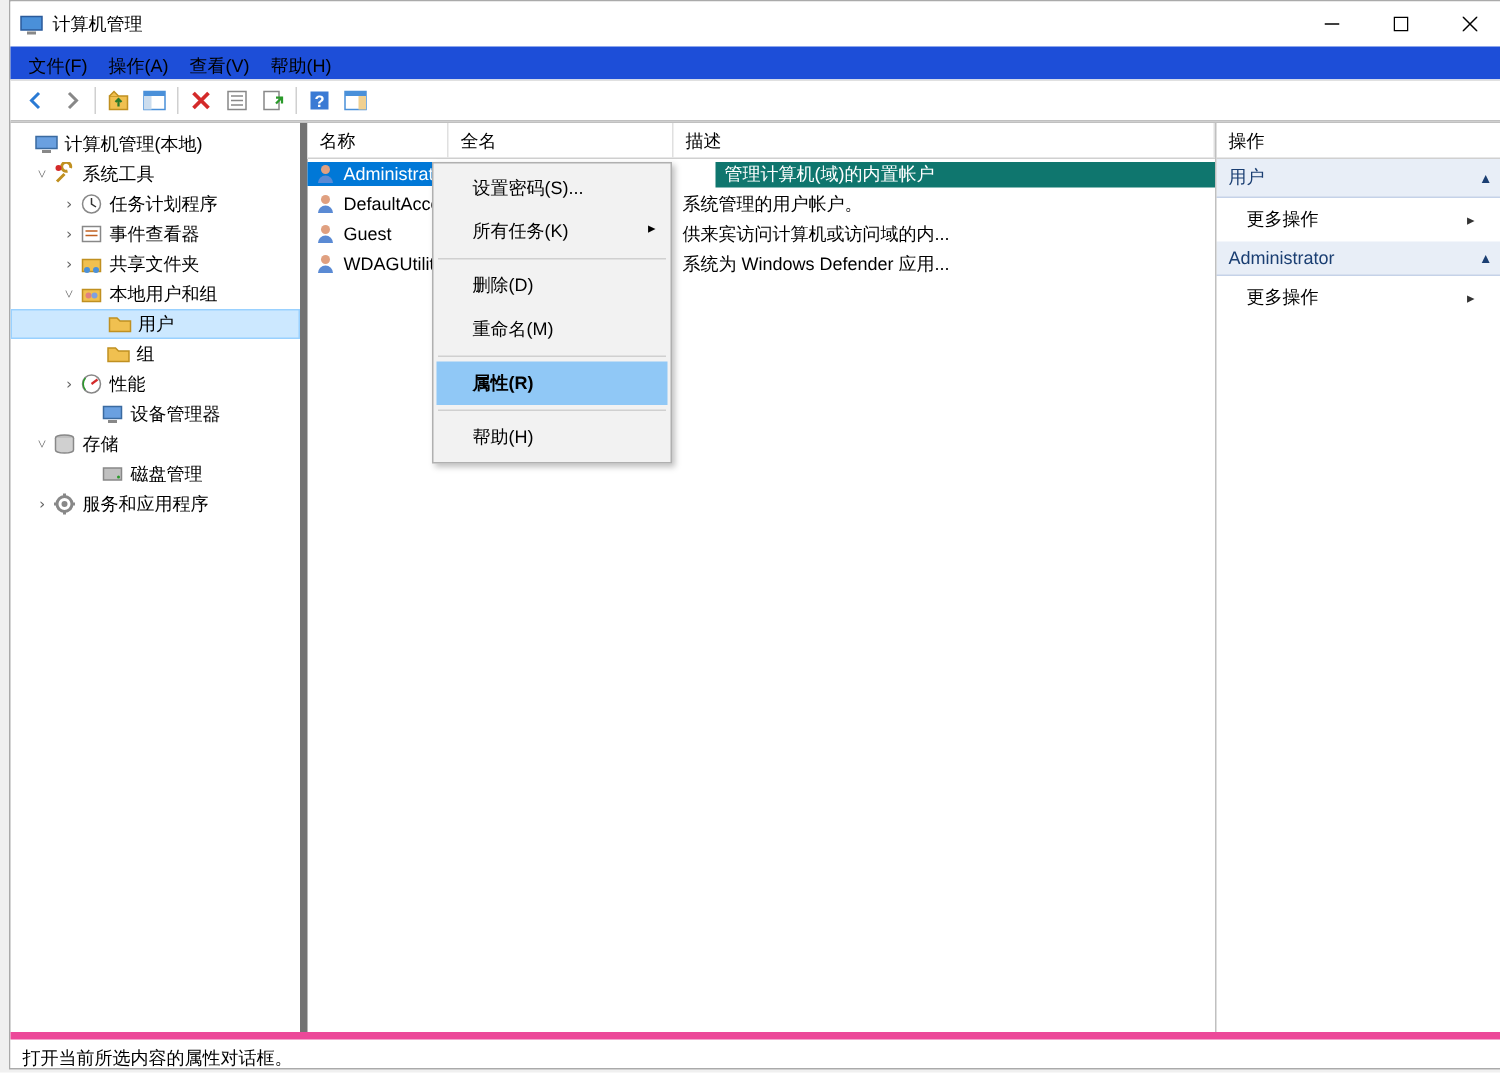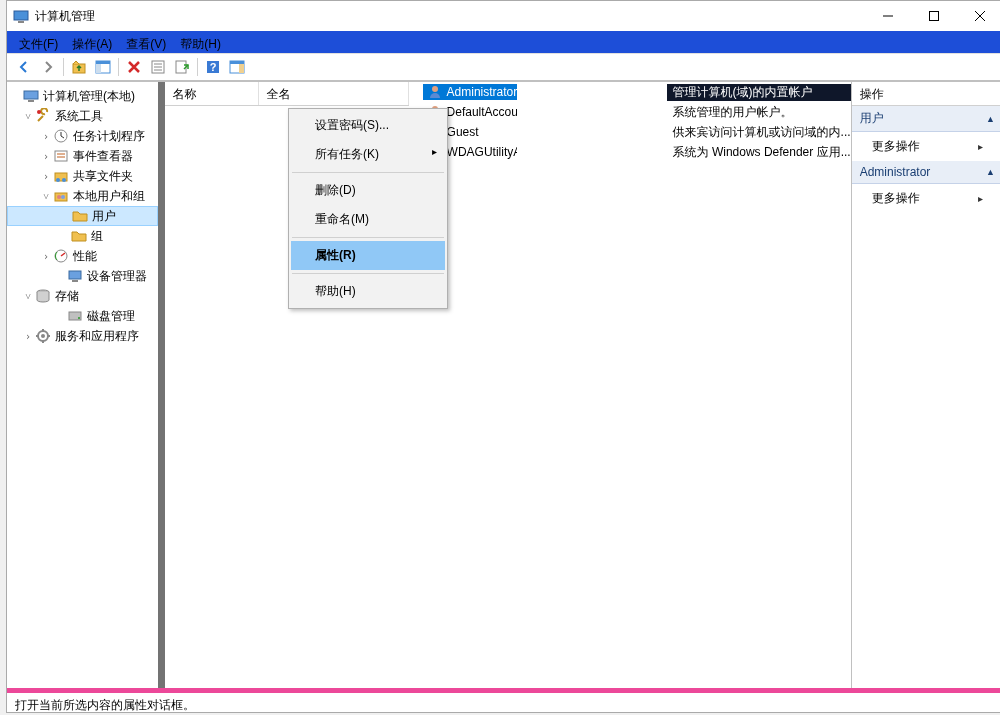--- a/index.html
+++ b/index.html
@@ -15,33 +15,33 @@
     
     .menubar { height: 22px; display: flex; align-items: flex-end; padding-left: 12px; background: #1d4ed8; font-size: 12px; gap: 14px; }
     .menubar span { cursor: default; }
     
     .toolbar { height: 28px; display: flex; align-items: center; padding-left: 6px; gap: 2px; background: #fff; border-top: 1px solid #e0e0e0; border-bottom: 1px solid #c0c0c0; }
     .tbtn { width: 22px; height: 22px; display: flex; align-items: center; justify-content: center; }
     .tsep { width: 1px; height: 18px; background: #d0d0d0; margin: 0 2px; }
     
     .body { flex: 1; display: flex; border-top: 1px solid #c0c0c0; min-height: 0; }
     
-    .tree-pane { width: 198px; border-right: 7px solid #737373; overflow: auto; font-size: 12px; padding-top: 4px; }
+    .tree-pane { width: 198px; border-right: 5px solid #737373; overflow: auto; font-size: 12px; padding-top: 4px; }
     .tnode { display: flex; align-items: center; height: 20px; padding-right: 4px; white-space: nowrap; cursor: default; }
     .tnode.selected { background: #cce8ff; border: 1px solid #99d1ff; height: 20px; }
     .texp { width: 14px; text-align: center; font-size: 10px; color: #666; font-family: monospace; flex-shrink: 0; }
     .ticon { width: 16px; height: 16px; margin-right: 4px; flex-shrink: 0; display: flex; align-items: center; justify-content: center; }
     
-    .list-pane { flex: 1; border-right: 1px solid #c0c0c0; display: flex; flex-direction: row; position: relative; gap: 14px; }
+    .list-pane { flex: 1; border-right: 1px solid #c0c0c0; display: flex; flex-direction: column; position: relative; }
     .list-header { display: flex; height: 24px; border-bottom: 1px solid #d0d0d0; background: #fff; font-size: 12px; }
     .list-header .col { padding: 4px 8px; border-right: 1px solid #e0e0e0; }
     .list-rows { flex: 1; font-size: 12px; }
     .lrow { display: flex; height: 20px; align-items: center; }
     .lrow.selected .c1 { background: #0078d7; color: #fff; }
-    .lrow.selected .c3 { background: #0f172a; color: #fff; }
+    .lrow.selected .c3 { background: #0f766e; color: #fff; margin-left: 28px; }
     .lrow .c1 { width: 94px; padding-left: 4px; display: flex; align-items: center; overflow: hidden; white-space: nowrap; }
     .lrow .c2 { width: 150px; }
     .lrow .c3 { flex: 1; padding-left: 6px; white-space: nowrap; overflow: hidden; }
     .uicon { width: 16px; height: 16px; margin-right: 4px; flex-shrink: 0; }
     
     .action-pane { width: 192px; display: flex; flex-direction: column; font-size: 12px; }
     .action-header { height: 24px; padding: 4px 8px; border-bottom: 1px solid #d0d0d0; font-weight: normal; }
     .action-section { background: #e8eef7; padding: 4px 8px; border-bottom: 1px solid #c5d2e8; display: flex; align-items: center; color: #1a3e72; }
     .action-section .chev { margin-left: auto; font-size: 9px; }
     .action-item { padding: 6px 20px; display: flex; align-items: center; }
@@ -293,20 +293,21 @@
             </svg>
           </span>
         <span>服务和应用程序</span>
       </div>
     </div>
 
     <div class="list-pane">
       <div class="list-header">
         <div class="col" style="width:94px">名称</div>
         <div class="col" style="width:150px">全名</div>
+        <div class="col" style="flex:1">描述</div>
       </div>
       <div class="list-rows">
         <div class="lrow selected">
           <div class="c1">
               <span class="uicon"><svg viewBox="0 0 16 16">
                   <circle cx="8" cy="5" r="3" fill="#e0a080"></circle>
                   <path d="M3 14 A5 5 0 0 1 13 14 Z" fill="#5a8ad4"></path>
                 </svg></span>
               <span>Administrator</span>
             </div>

